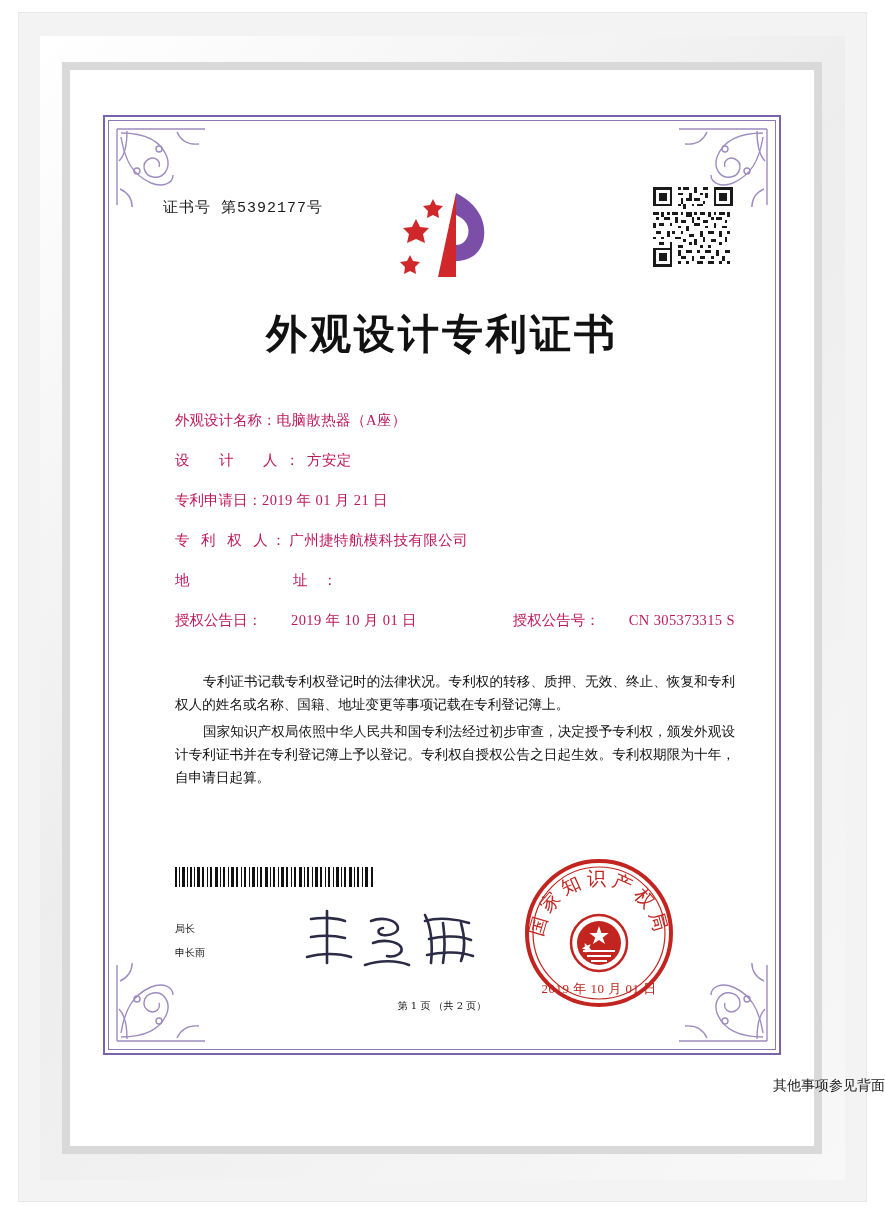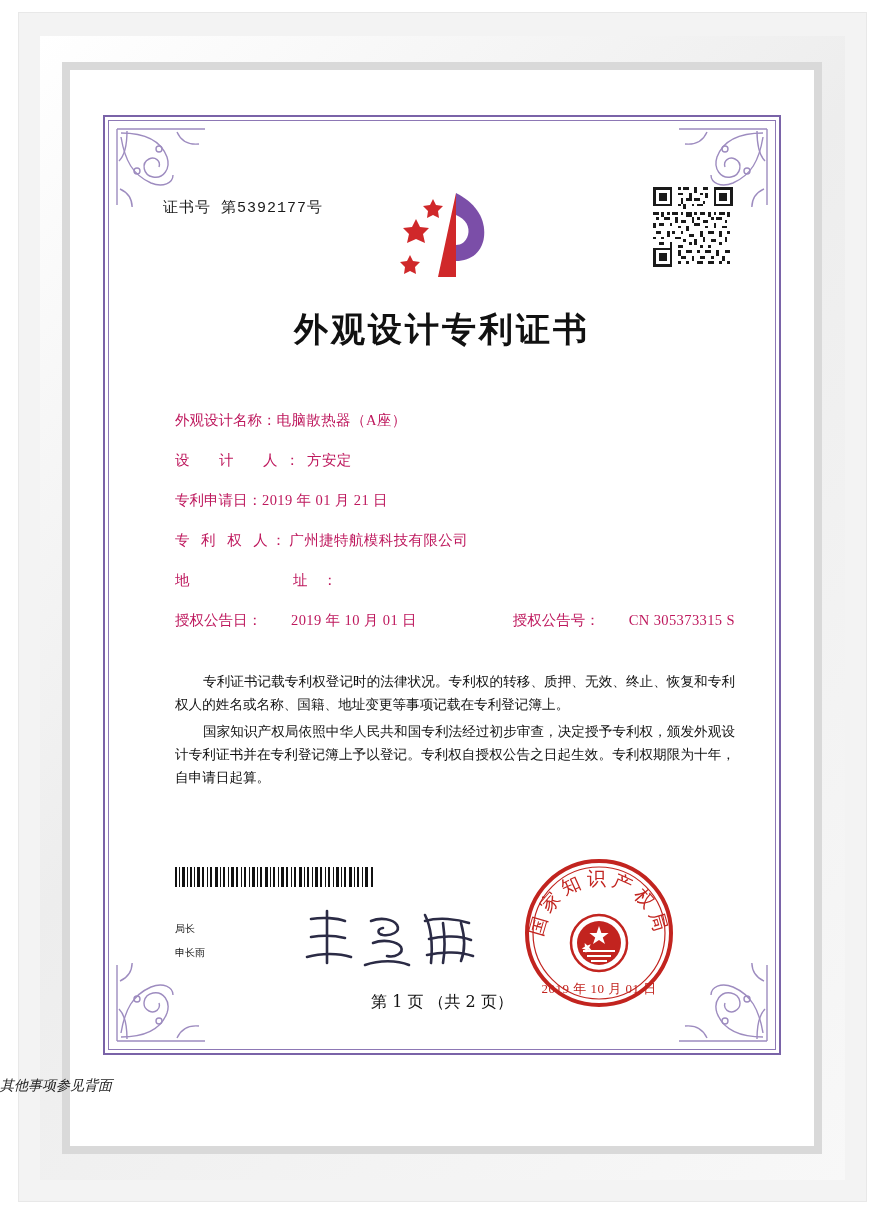--- a/index.html
+++ b/index.html
@@ -97,21 +97,21 @@
   .qr {
     position: absolute;
     right: 38px; top: 62px;
     width: 80px; height: 80px;
   }
 
   .title {
     position: absolute;
     left: 0; right: 0; top: 182px;
     text-align: center;
-    font-size: 34px;
+    font-size: 41px;
     font-weight: bold;
     letter-spacing: 3px;
     color: #111111;
     font-family: "DejaVu Serif", serif;
   }
 
   
   .fields {
     position: absolute;
     left: 62px; top: 270px;
@@ -198,33 +198,32 @@
     font-size: 13px;
     color: #c2241f;
     letter-spacing: .5px;
   }
 
   .page-no {
     position: absolute;
     left: 0; right: 0; bottom: 32px;
     text-align: center;
     font-family: "DejaVu Serif", serif;
-    font-size: 16px;
+    font-size: 10px;
     color: #111;
   }
 
   .footnote {
     position: absolute;
     left: 0; right: 0;
     top: 1077px;
-    text-align: left;
+    text-align: right;
     font-family: "DejaVu Serif", serif;
     font-size: 14px;
     color: #222;
-    font-style: italic;
   }
 </style>
 </head>
 <body>
 
 <div class="page">
   <div class="frame-outer"></div>
   <div class="frame-bevel"></div>
   <div class="frame-gray"></div>
   <div class="frame-white"></div>

